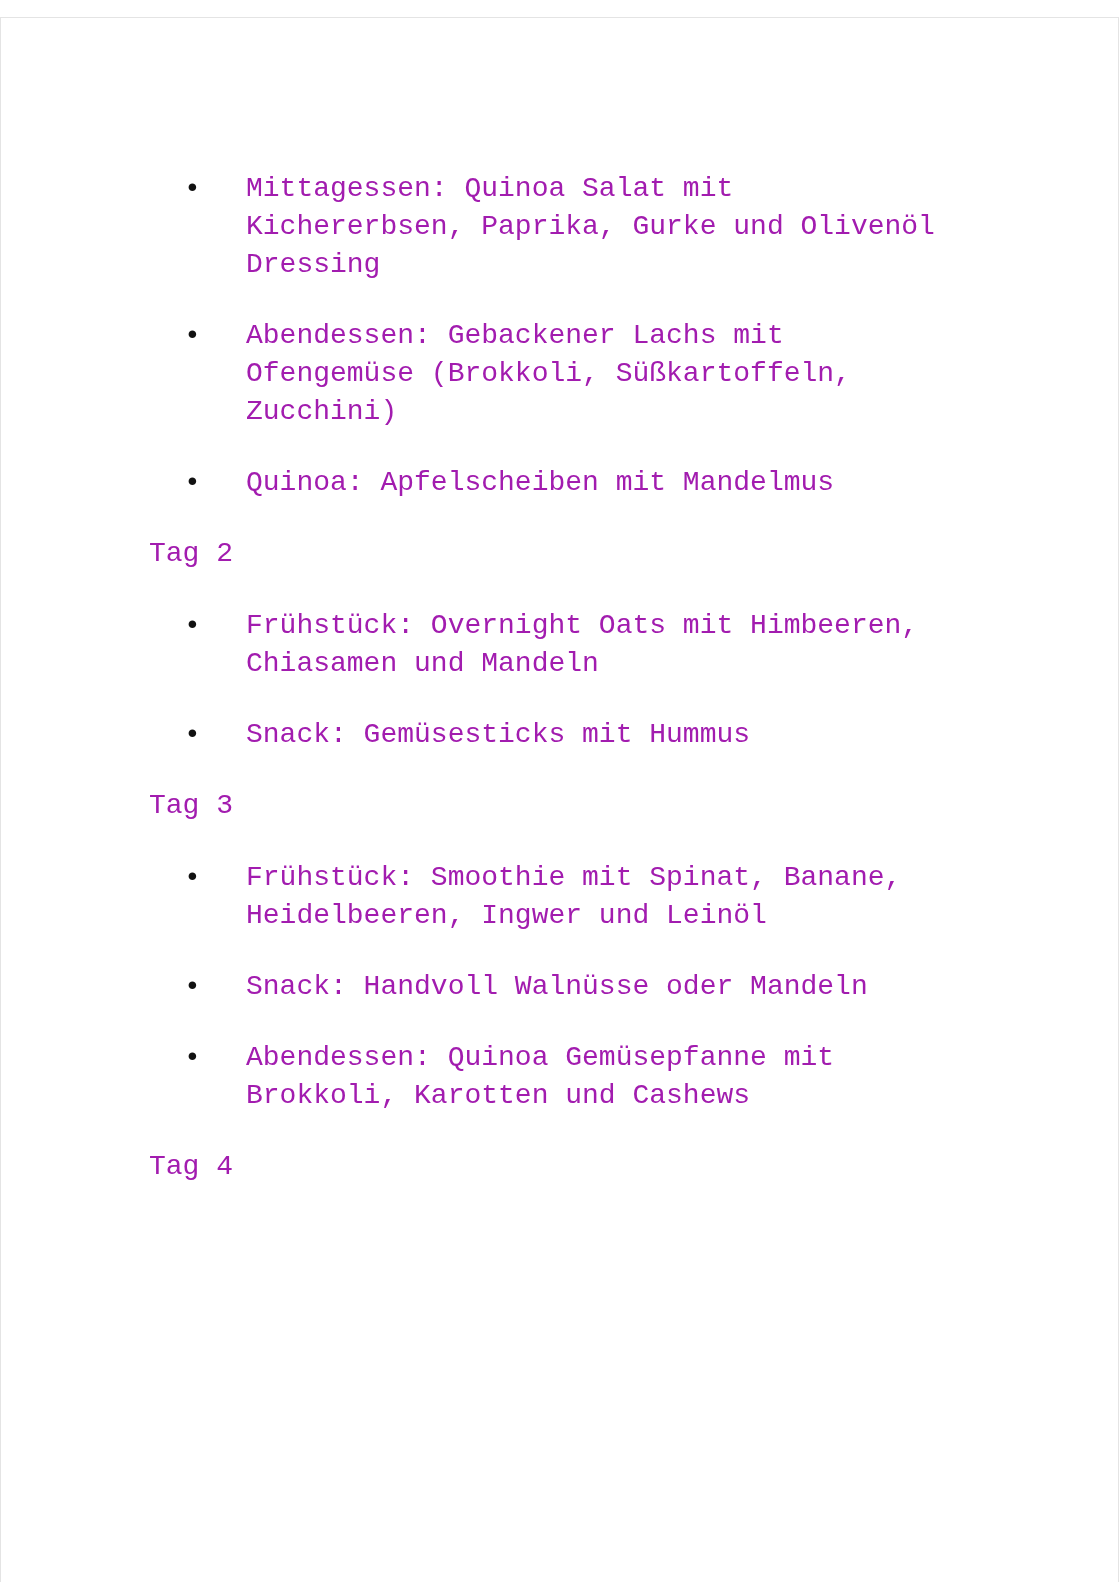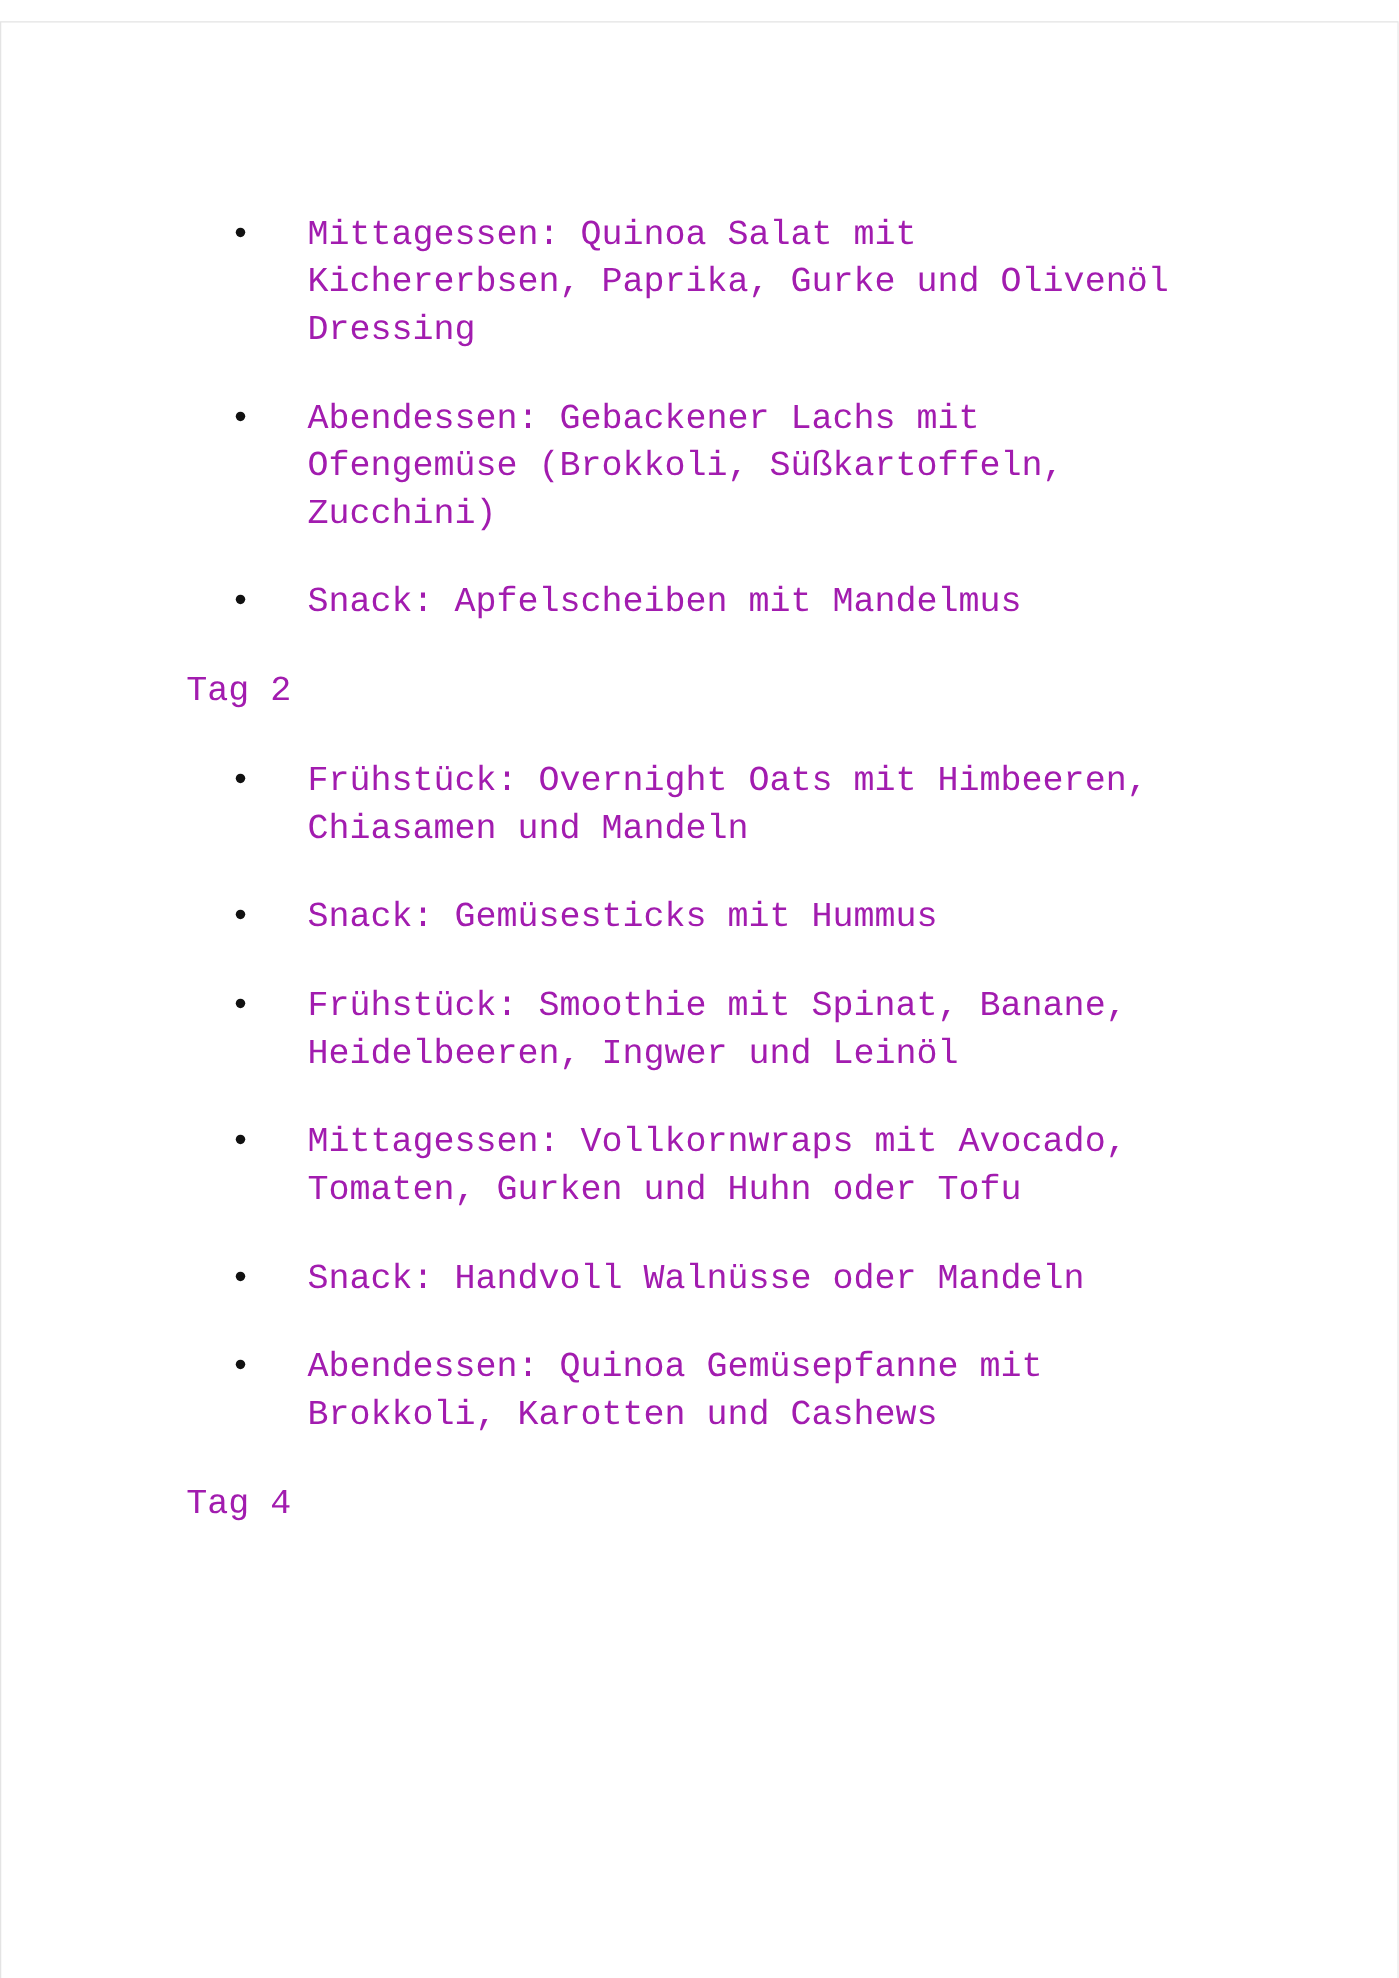--- a/index.html
+++ b/index.html
@@ -52,34 +52,34 @@
 </style>
 </head>
 <body>
 
 <div class="page">
   <div class="content">
 
     <ul class="doc-list">
       <li>Mittagessen: Quinoa Salat mit Kichererbsen, Paprika, Gurke und Olivenöl Dressing</li>
       <li>Abendessen: Gebackener Lachs mit Ofengemüse (Brokkoli, Süßkartoffeln, Zucchini)</li>
-      <li>Snack: Apfelscheiben mit Mandelmus</li>
+      <li>Quinoa: Apfelscheiben mit Mandelmus</li>
     </ul>
 
     <p class="day-heading">Tag 2</p>
 
     <ul class="doc-list">
       <li>Frühstück: Overnight Oats mit Himbeeren, Chiasamen und Mandeln</li>
       <li>Snack: Gemüsesticks mit Hummus</li>
     </ul>
 
+    <p class="day-heading">Tag 3</p>
 
     <ul class="doc-list">
       <li>Frühstück: Smoothie mit Spinat, Banane, Heidelbeeren, Ingwer und Leinöl</li>
-      <li>Mittagessen: Vollkornwraps mit Avocado, Tomaten, Gurken und Huhn oder Tofu</li>
       <li>Snack: Handvoll Walnüsse oder Mandeln</li>
       <li>Abendessen: Quinoa Gemüsepfanne mit Brokkoli, Karotten und Cashews</li>
     </ul>
 
     <p class="day-heading">Tag 4</p>
 
   </div>
 </div>
 
 </body></html>

